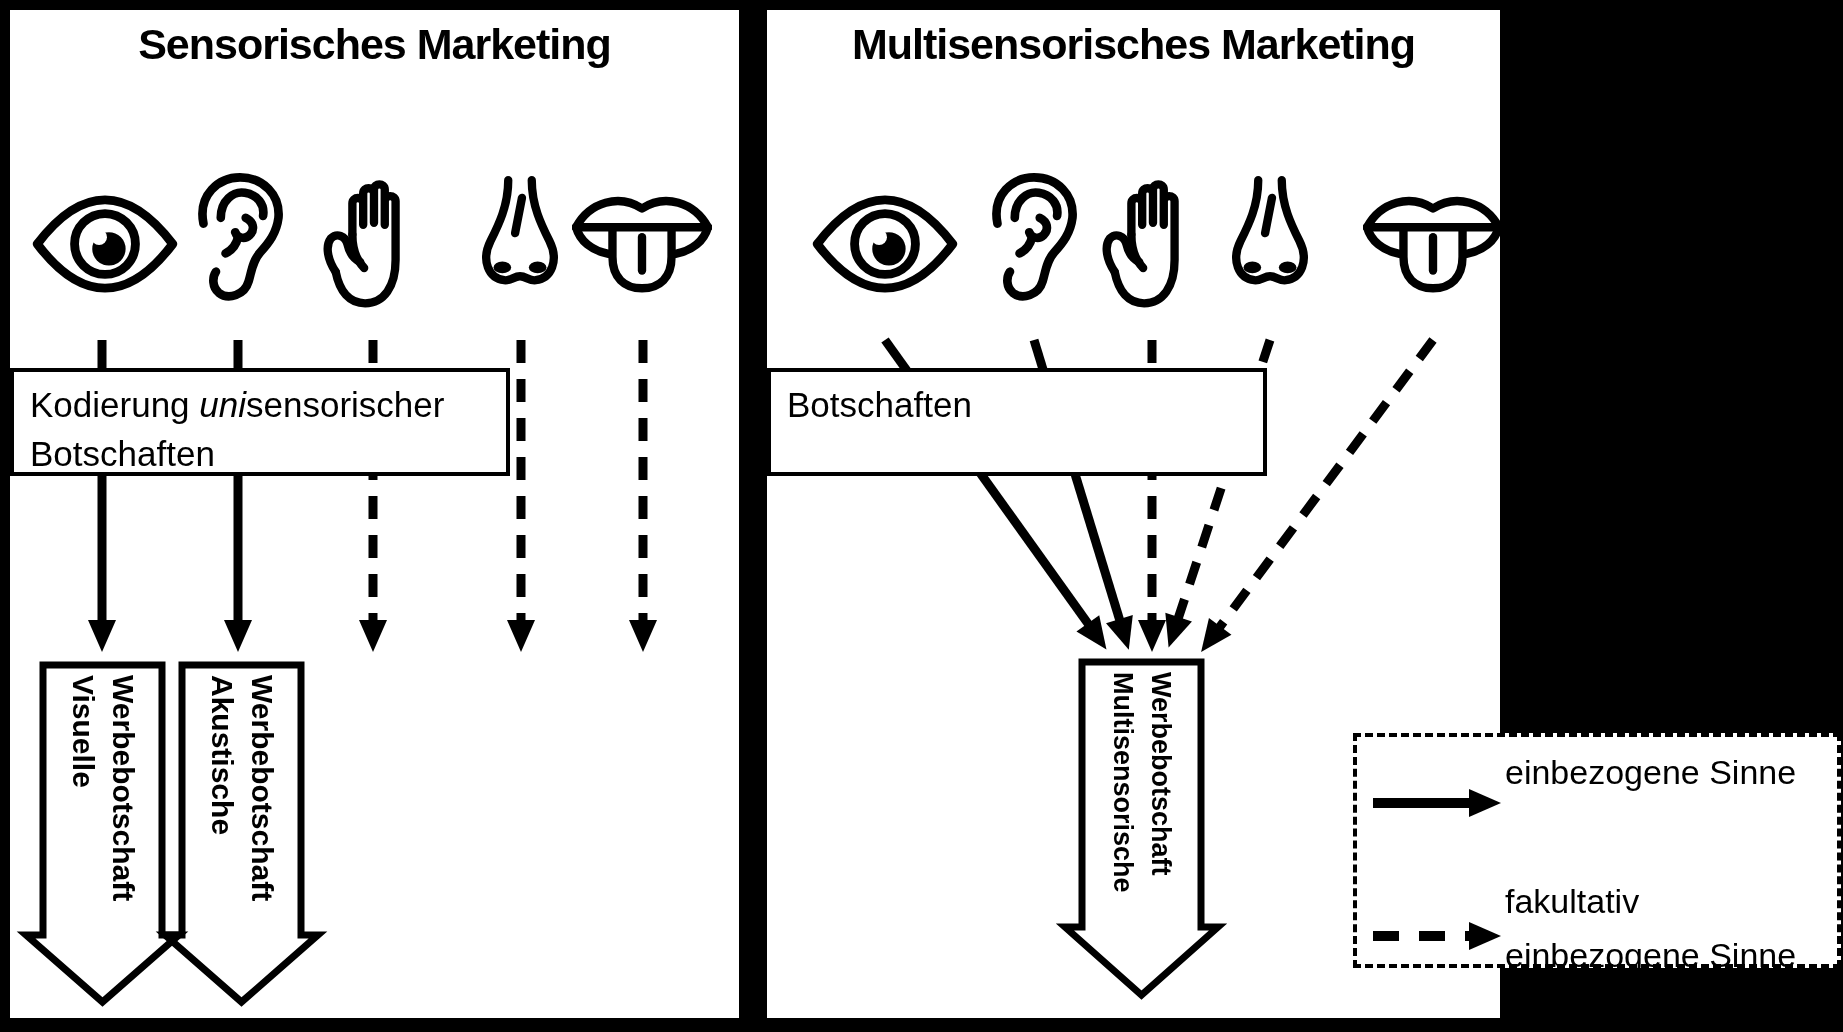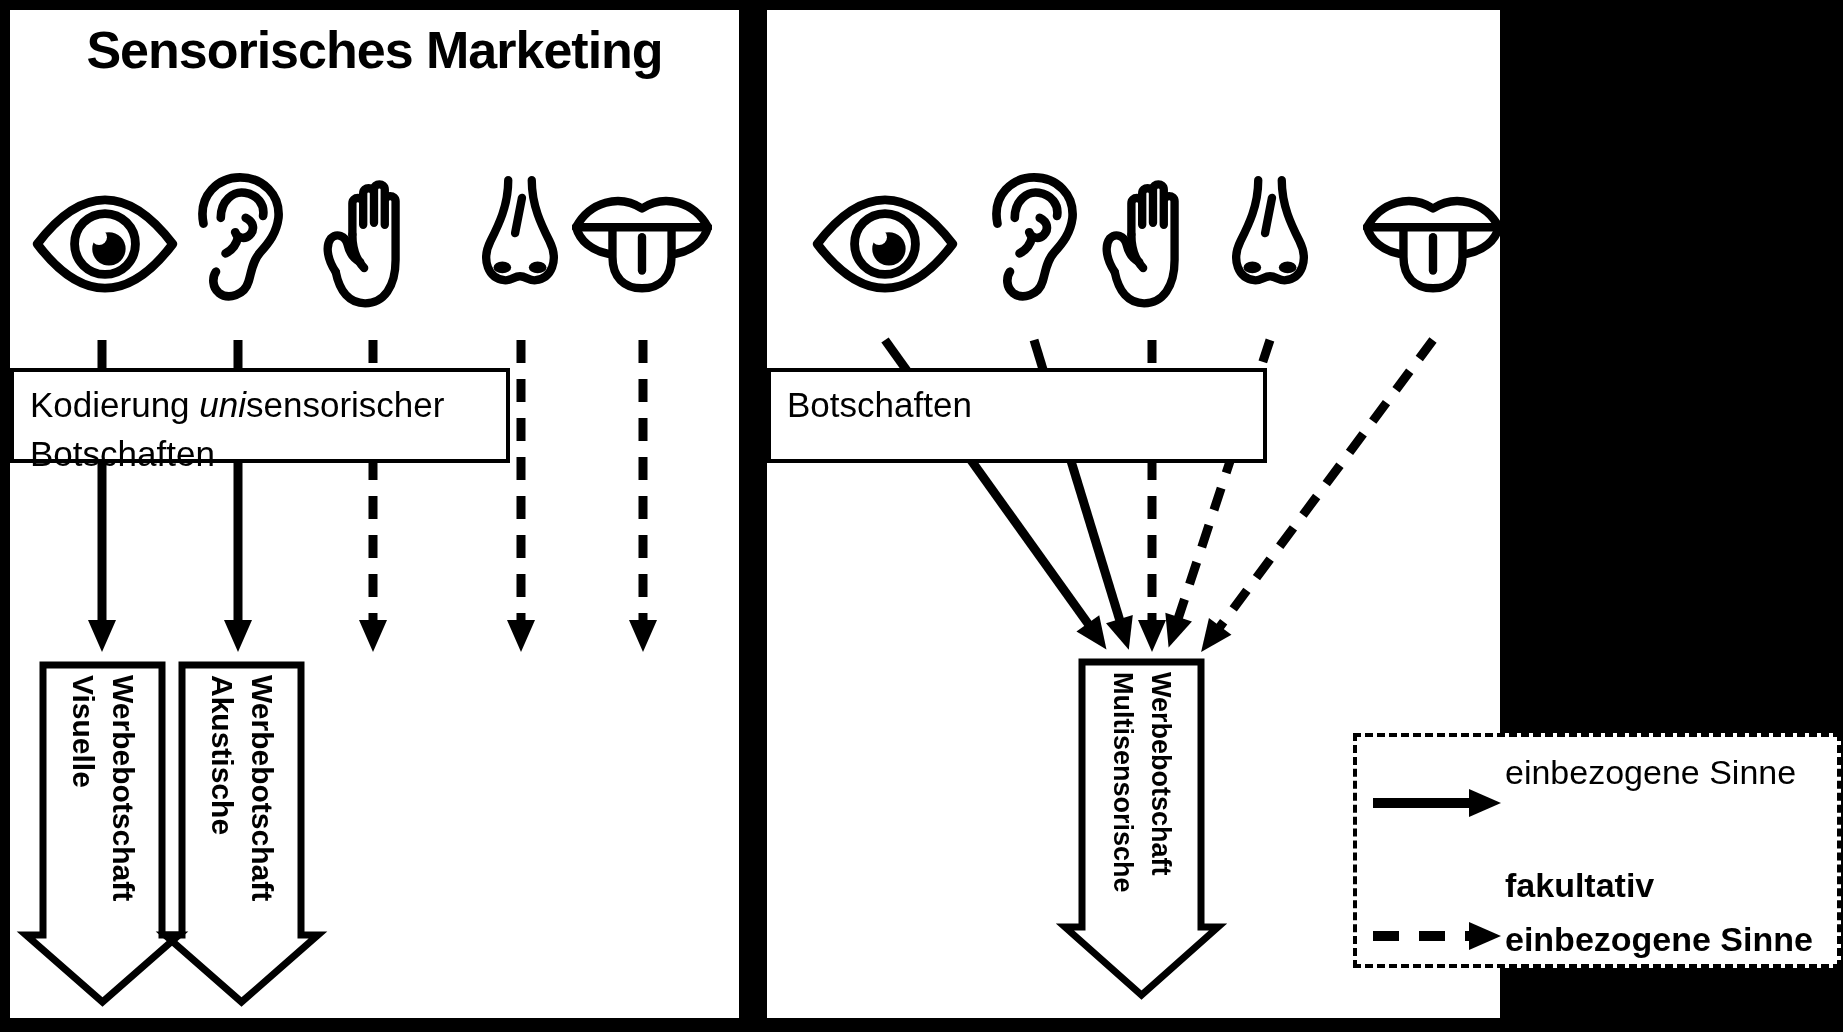--- a/index.html
+++ b/index.html
@@ -2,27 +2,27 @@
 <html><head>
 <meta charset="utf-8">
 <style>
   html,body{margin:0;padding:0;background:#000;}
   #page{position:relative;width:1843px;height:1032px;background:#000;overflow:hidden;
         font-family:"Liberation Sans",sans-serif;color:#000;}
   .panel{position:absolute;top:10px;height:1008px;background:#fff;}
   #left-panel{left:10px;width:729px;}
   #right-panel{left:767px;width:733px;}
   .panel-title{position:absolute;top:10px;left:0;width:100%;text-align:center;
-        font-size:52px;font-weight:bold;letter-spacing:-1px;white-space:nowrap;}
+        font-size:43px;font-weight:bold;letter-spacing:-1px;white-space:nowrap;}
   .icon{position:absolute;}
   .icon svg{display:block;width:100%;height:100%;}
   .lines-svg,.bigarrow-svg{position:absolute;left:0;}
   .lines-svg{top:0;z-index:1;}
   .bigarrow-svg{z-index:1;}
-  .code-box{position:absolute;left:0;top:358px;width:500px;height:95px;box-sizing:border-box;
+  .code-box{position:absolute;left:0;top:358px;width:500px;height:108px;box-sizing:border-box;
         background:#fff;border:4px solid #000;z-index:2;padding:8px 0 0 16px;
         font-size:35px;line-height:49px;}
   .code-box .em{font-style:italic;}
   .varrow-text{position:absolute;z-index:3;display:flex;justify-content:center;}
   .varrow-text .vt{writing-mode:vertical-lr;text-orientation:mixed;
         font-weight:bold;font-size:30px;line-height:40px;padding-top:10px;white-space:nowrap;}
   #right-panel .varrow-text .vt{font-size:27px;line-height:38px;}
   #legend{position:absolute;left:1353px;top:733px;width:488px;height:235px;box-sizing:border-box;
         background:#fff;border:4px dashed #000;z-index:5;}
   .legend-text{position:absolute;left:148px;font-size:34px;line-height:54px;white-space:nowrap;}
@@ -118,20 +118,21 @@
     </div>
     <div class="varrow-text" style="left:172px;top:655px;width:119px;height:290px;">
       <div class="vt">
         <div>Akustische</div>
         <div>Werbebotschaft</div>
       </div>
     </div>
   </div>
 
   <div class="panel" id="right-panel">
+    <div class="panel-title">Multisensorisches Marketing</div>
 
     <div class="icon" style="left:43px;top:180px;width:150px;height:108px;">
       <svg viewBox="0 0 150 110" fill="none" stroke="#000" stroke-width="9" stroke-linecap="round" stroke-linejoin="round">
         <path d="M6 55 Q40 10 75 10 Q110 10 144 55 Q110 100 75 100 Q40 100 6 55 Z"></path>
         <circle cx="75" cy="55" r="31"></circle>
         <circle cx="79" cy="60" r="17" fill="#000" stroke="none"></circle>
         <circle cx="69" cy="48" r="8" fill="#fff" stroke="none"></circle>
       </svg>
     </div>
     <div class="icon" style="left:217px;top:158px;width:100px;height:140px;">
@@ -199,19 +200,19 @@
       </svg>
     </div>
     <div class="legend-text" style="top:8px;">
       <div>einbezogene Sinne</div>
     </div>
     <div class="legend-arrow" style="top:181px;">
       <svg width="132" height="36" viewBox="0 0 132 36">
         <line x1="2" y1="18" x2="100" y2="18" stroke="#000" stroke-width="10" stroke-dasharray="26 20" marker-end="url(#ah)"></line>
       </svg>
     </div>
-    <div class="legend-text" style="top:121px;font-weight:bold;">
+    <div class="legend-text" style="top:137px;">
       <div>fakultativ</div>
       <div>einbezogene Sinne</div>
     </div>
   </div>
 
 </div>
 
 </body></html>

